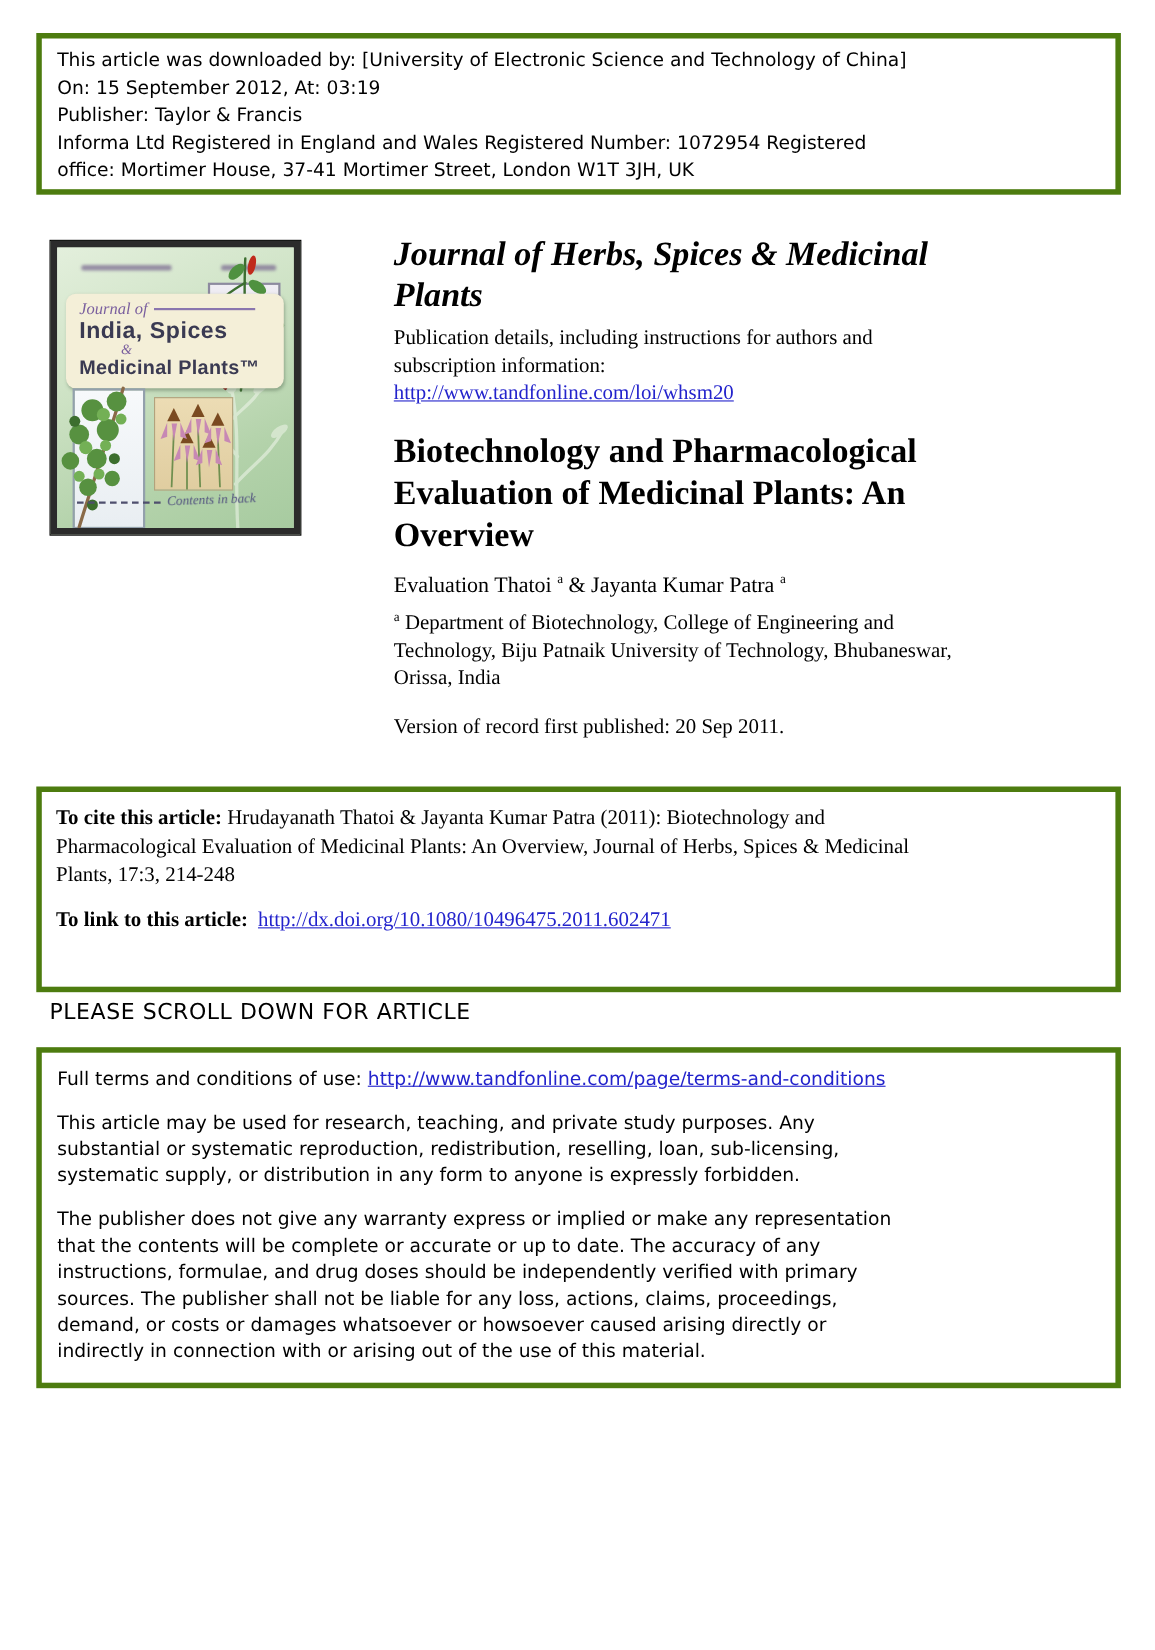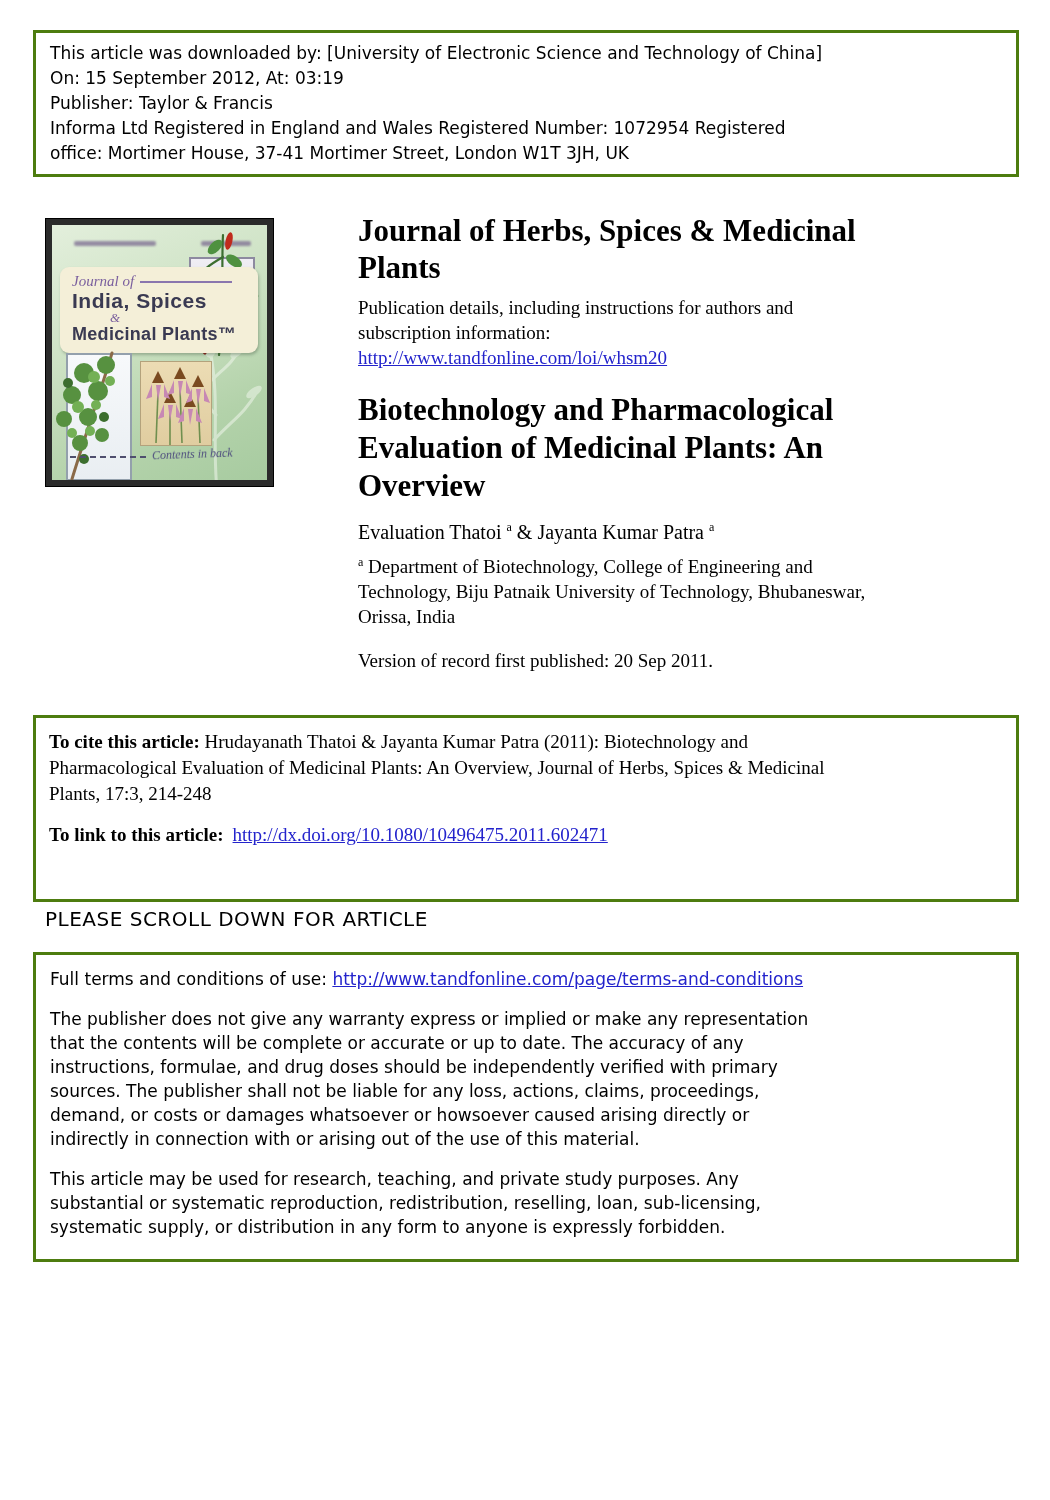--- a/index.html
+++ b/index.html
@@ -4,21 +4,21 @@
 <style>
   html,body { margin:0; padding:0; }
   body {
     width:1050px; height:1500px; position:relative; background:#ffffff;
     font-family:"Liberation Serif", serif; color:#000;
   }
   .preline { white-space:pre-line; }
 
   
   .box {
-    position:absolute; box-sizing:border-box; border:3px solid #4d7c0f;
+    position:absolute; box-sizing:border-box; border:5px solid #4d7c0f;
     background:#fff;
   }
   .top-box {
     left:33px; top:30px; width:986px; height:147px; padding:8px 14px;
     font-family:"DejaVu Sans", sans-serif; font-size:17px; line-height:25px;
   }
   .top-box p { margin:0; }
 
   
   .cover {
@@ -80,21 +80,21 @@
   }
   .press-logo .st1 { position:absolute; left:2px; top:4px; width:15px; height:4px; background:#cfd8cf; }
   .press-logo .st2 { position:absolute; left:2px; top:11px; width:15px; height:3px; background:#4d7a4d; }
   .press-note {
     position:absolute; left:88px; top:264px; font-size:8px; color:#3c3c5c;
     filter:blur(.5px); font-family:"Liberation Sans", sans-serif;
   }
 
   
   .right-col { position:absolute; left:358px; top:212px; width:652px; }
-  .journal-title { margin:0; font-size:31px; line-height:37px; font-weight:bold; }
+  .journal-title { margin:0; font-size:31px; line-height:37px; font-weight:bold;font-style:italic; }
   .pub-details { margin:9px 0 0 0; font-size:19px; line-height:25px; }
   a { color:#2323cc; text-decoration:underline; }
   .link-serif { font-size:19px; line-height:25px; }
   .article-title { margin:21px 0 0 0; font-size:31px; line-height:38px; font-weight:bold; }
   .authors { margin:15px 0 0 0; font-size:20px; line-height:25px; }
   sup { font-size:12px; line-height:0; vertical-align:super; }
   .affiliation { margin:9px 0 0 0; font-size:19px; line-height:25px; }
   .version-line { margin:21px 0 0 0; font-size:19px; }
 
   
@@ -286,24 +286,24 @@
     <p class="cite"><b>To cite this article:</b><span class="preline"> Hrudayanath Thatoi &amp; Jayanta Kumar Patra (2011): Biotechnology and
 Pharmacological Evaluation of Medicinal Plants: An Overview, Journal of Herbs, Spices &amp; Medicinal
 Plants, 17:3, 214-248</span></p>
     <p class="link-line"><b>To link to this article:</b><a href="#">http://dx.doi.org/10.1080/10496475.2011.602471</a></p>
   </div>
 
   <div class="scroll-note">PLEASE SCROLL DOWN FOR ARTICLE</div>
 
   <div class="box terms-box">
     <p><span>Full terms and conditions of use:</span> <a href="#">http://www.tandfonline.com/page/terms-and-conditions</a></p>
+    <p class="para preline">This article may be used for research, teaching, and private study purposes. Any
+substantial or systematic reproduction, redistribution, reselling, loan, sub-licensing,
+systematic supply, or distribution in any form to anyone is expressly forbidden.</p>
     <p class="para preline">The publisher does not give any warranty express or implied or make any representation
 that the contents will be complete or accurate or up to date. The accuracy of any
 instructions, formulae, and drug doses should be independently verified with primary
 sources. The publisher shall not be liable for any loss, actions, claims, proceedings,
 demand, or costs or damages whatsoever or howsoever caused arising directly or
 indirectly in connection with or arising out of the use of this material.</p>
-    <p class="para preline">This article may be used for research, teaching, and private study purposes. Any
-substantial or systematic reproduction, redistribution, reselling, loan, sub-licensing,
-systematic supply, or distribution in any form to anyone is expressly forbidden.</p>
   </div>
 
 </div>
 
 </body></html>

